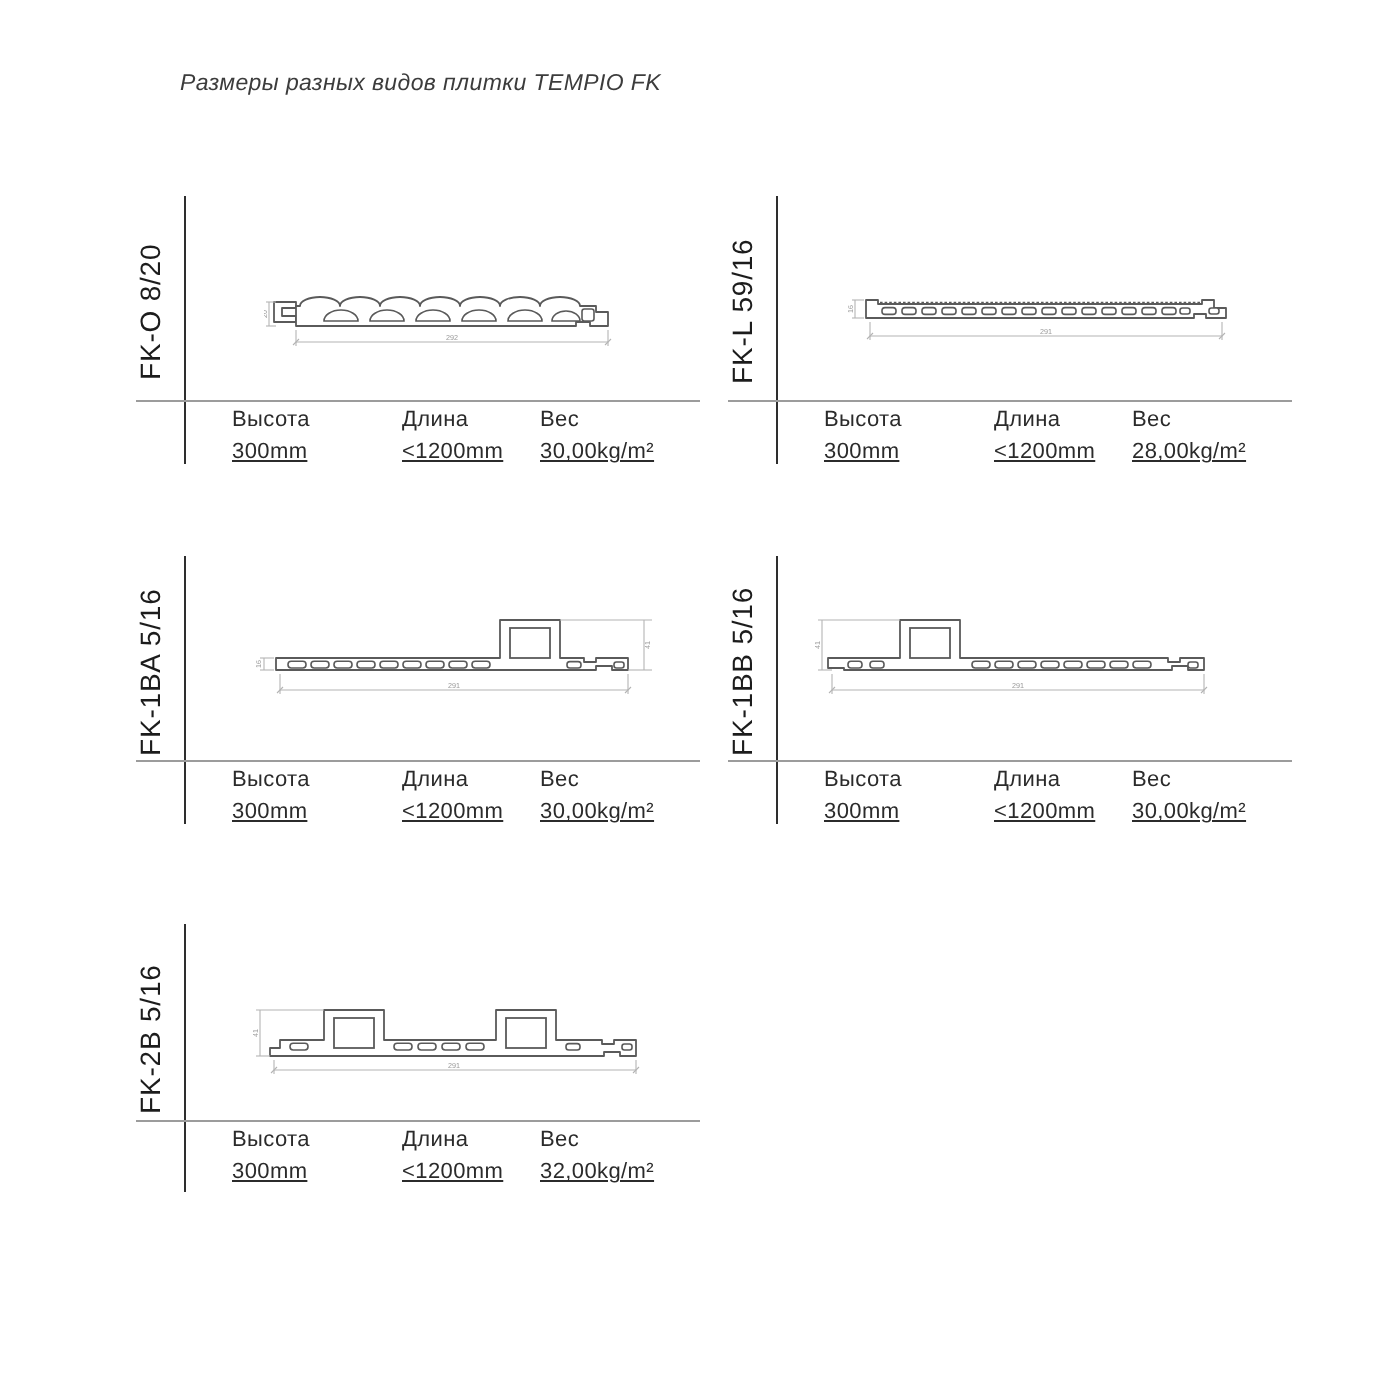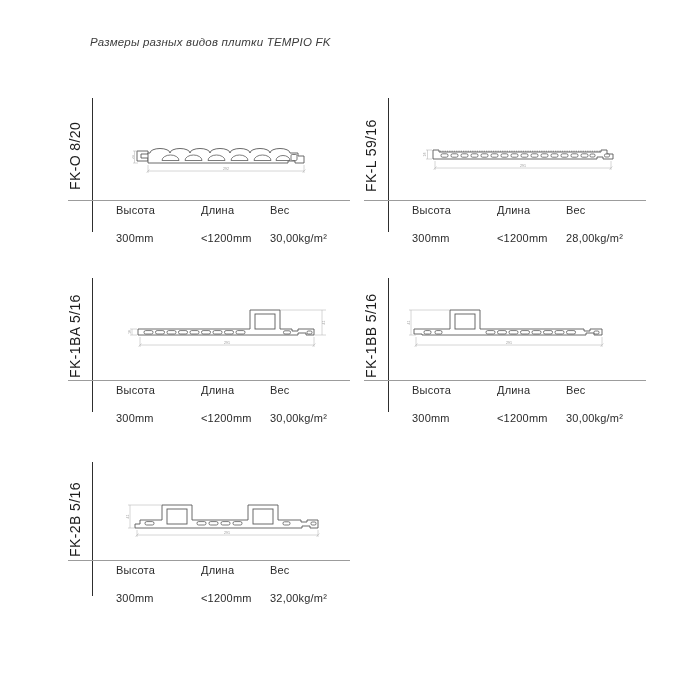--- a/index.html
+++ b/index.html
@@ -15,21 +15,21 @@
   .rot-label{
     position:absolute;left:3px;top:2px;width:24px;height:116px;
     display:flex;align-items:center;justify-content:center;
     writing-mode:vertical-rl;transform:rotate(180deg);
     font-size:14px;letter-spacing:.4px;color:#1c1c1c;white-space:nowrap;
   }
   .hline{position:absolute;left:8px;width:282px;height:1px;background:#9c9c9c;top:104px;}
   .spec{position:absolute;left:56px;top:108px;display:flex;font-size:11px;color:#2b2b2b;}
   .spec .c1{width:85px;} .spec .c2{width:69px;} .spec .c3{width:110px;}
   .spec-h{letter-spacing:.2px;}
-  .spec-v{margin-top:16px;letter-spacing:.2px;}
+  .spec-v{margin-top:4px;letter-spacing:.2px;text-decoration:underline;}
   svg.profile{position:absolute;}
   svg .outline{fill:#ffffff;stroke:#5a5a5a;stroke-width:.9;stroke-linejoin:round;}
   svg .hole{fill:#ffffff;stroke:#5a5a5a;stroke-width:.9;}
   svg .ch{fill:#ffffff;stroke:#5a5a5a;stroke-width:.8;}
   svg .serr{stroke:#5a5a5a;stroke-width:.7;stroke-dasharray:1.3 1;fill:none;}
   svg .dim{stroke:#b4b4b4;stroke-width:.55;fill:none;}
   svg .dimtext{fill:#9a9a9a;font-size:3.6px;font-family:"Liberation Sans",sans-serif;}
 </style>
 </head>
 <body>

